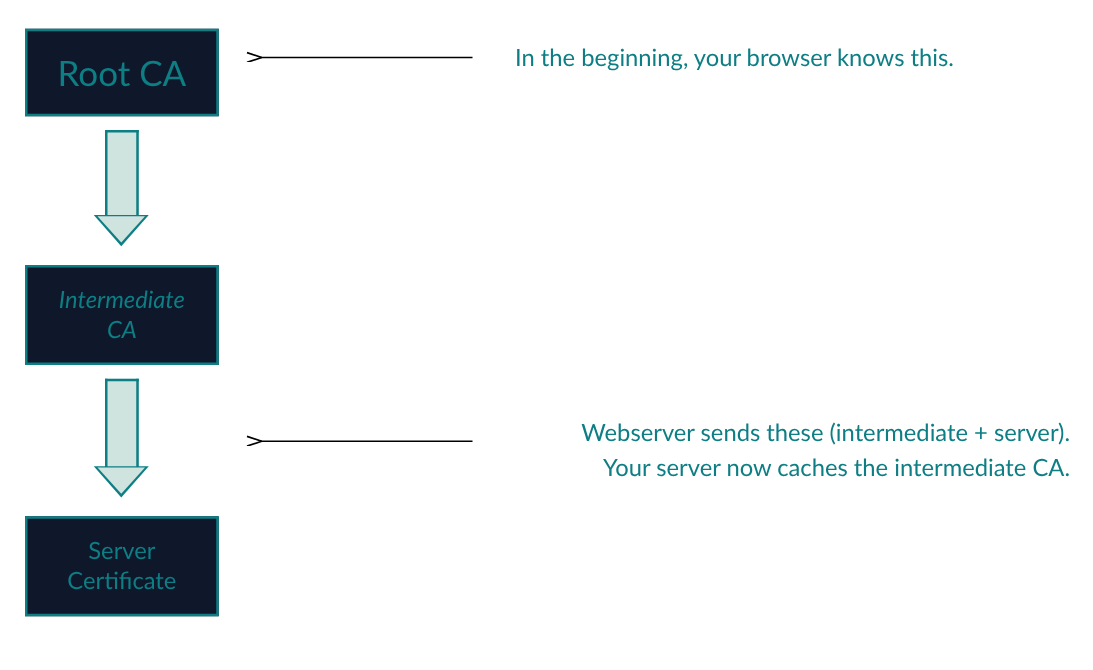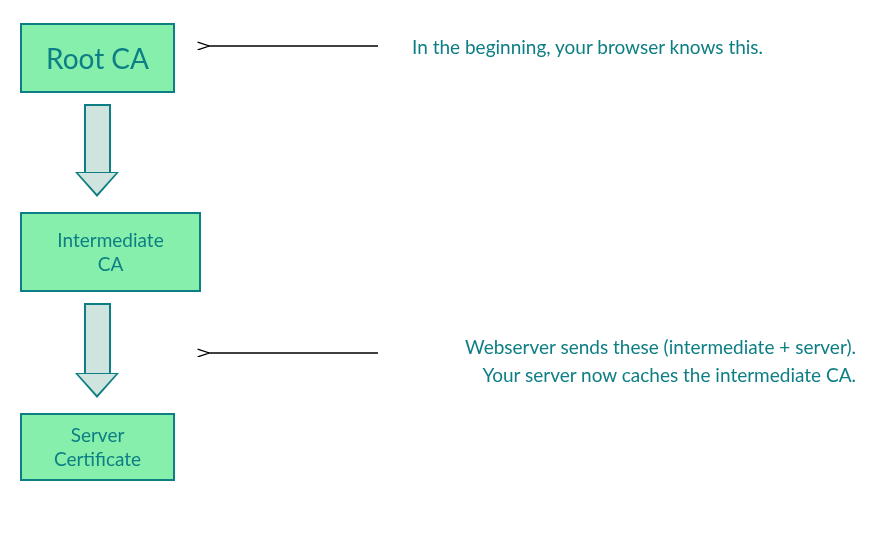--- a/index.html
+++ b/index.html
@@ -8,50 +8,51 @@
     width: 874px;
     height: 536px;
     background: #ffffff;
     font-family: "Lato", "Open Sans", "Segoe UI", "Helvetica Neue", Arial, sans-serif;
     color: #0d7e84;
     position: relative;
     overflow: hidden;
   }
   .box {
     position: absolute;
-    background: #86efac;
+    background: #0f172a;
     border: 2px solid #0d7e84;
     box-sizing: border-box;
     display: flex;
     align-items: center;
     justify-content: center;
     text-align: center;
     color: #0d7e84;
   }
   .box.root {
     left: 20px;
     top: 23px;
     width: 155px;
     height: 70px;
     font-size: 28px;
     font-weight: 400;
   }
   .box.intermediate {
     left: 20px;
     top: 212px;
-    width: 181px;
+    width: 155px;
     height: 80px;
     font-size: 19px;
     line-height: 1.25;
+    font-style: italic;
   }
   .box.server {
     left: 20px;
     top: 413px;
     width: 155px;
-    height: 68px;
+    height: 80px;
     font-size: 19px;
     line-height: 1.25;
   }
   .down-arrow {
     position: absolute;
     left: 75px;
     width: 45px;
   }
   .down-arrow .stem {
     position: absolute;

